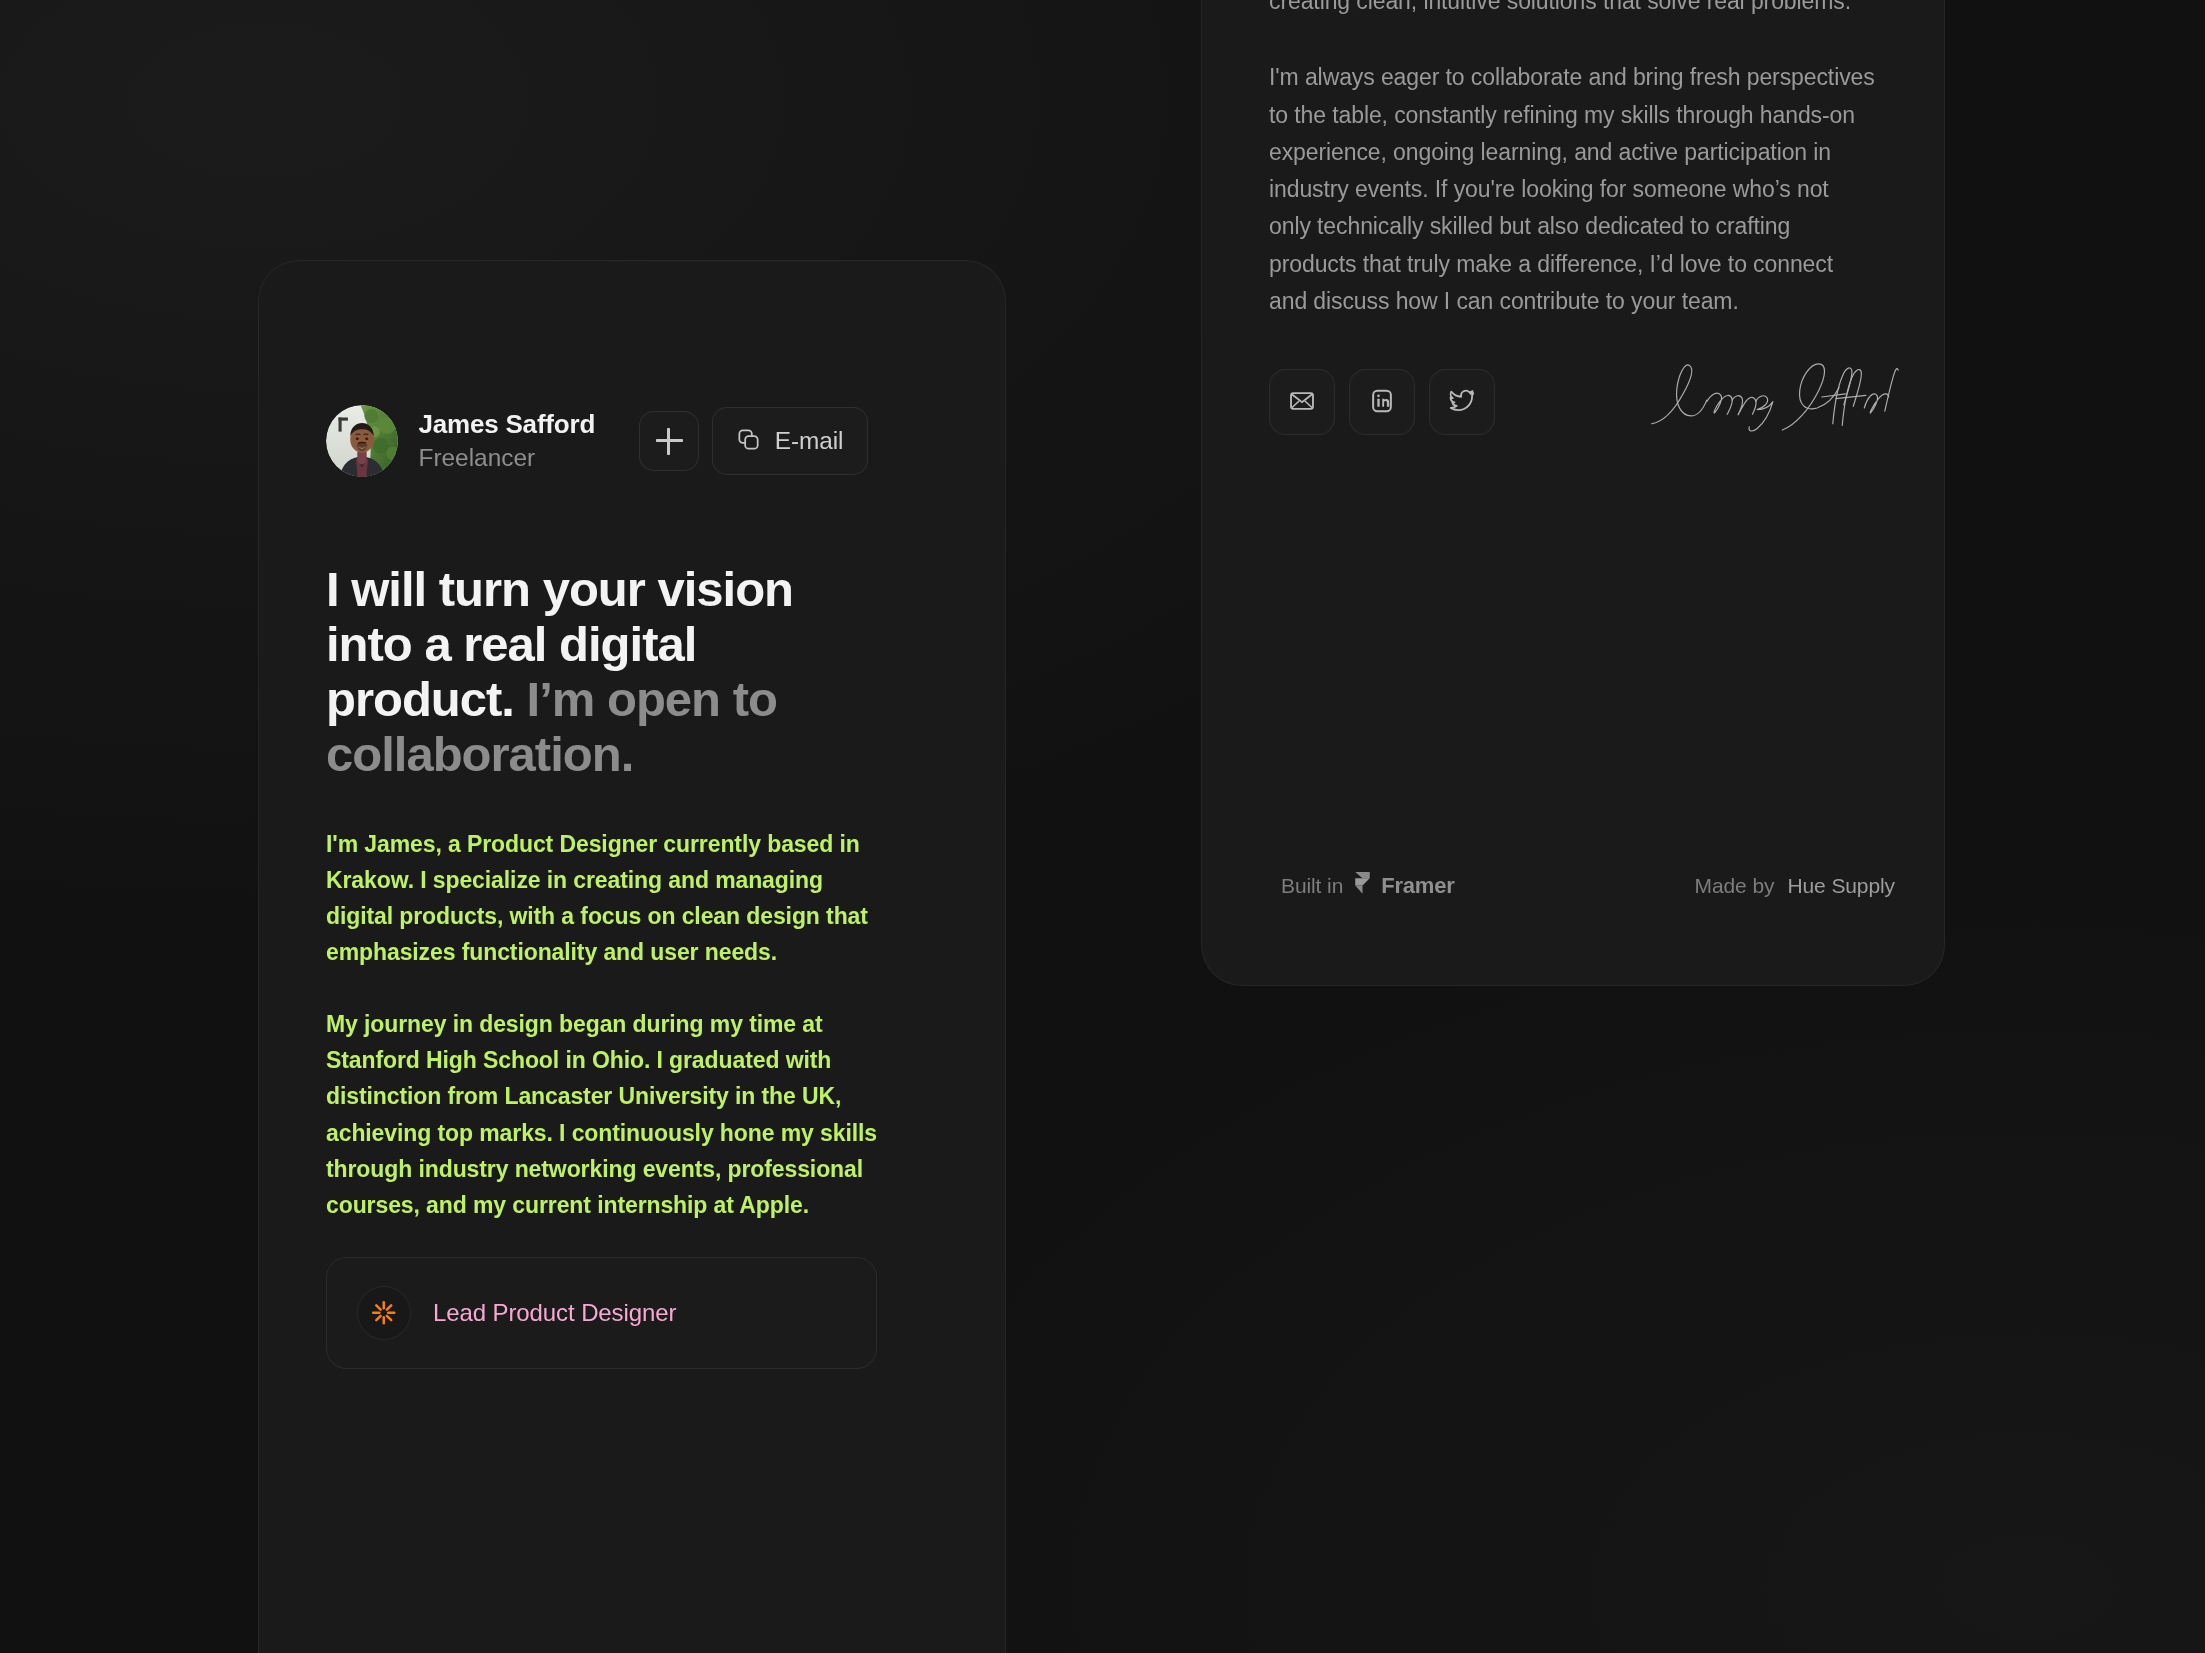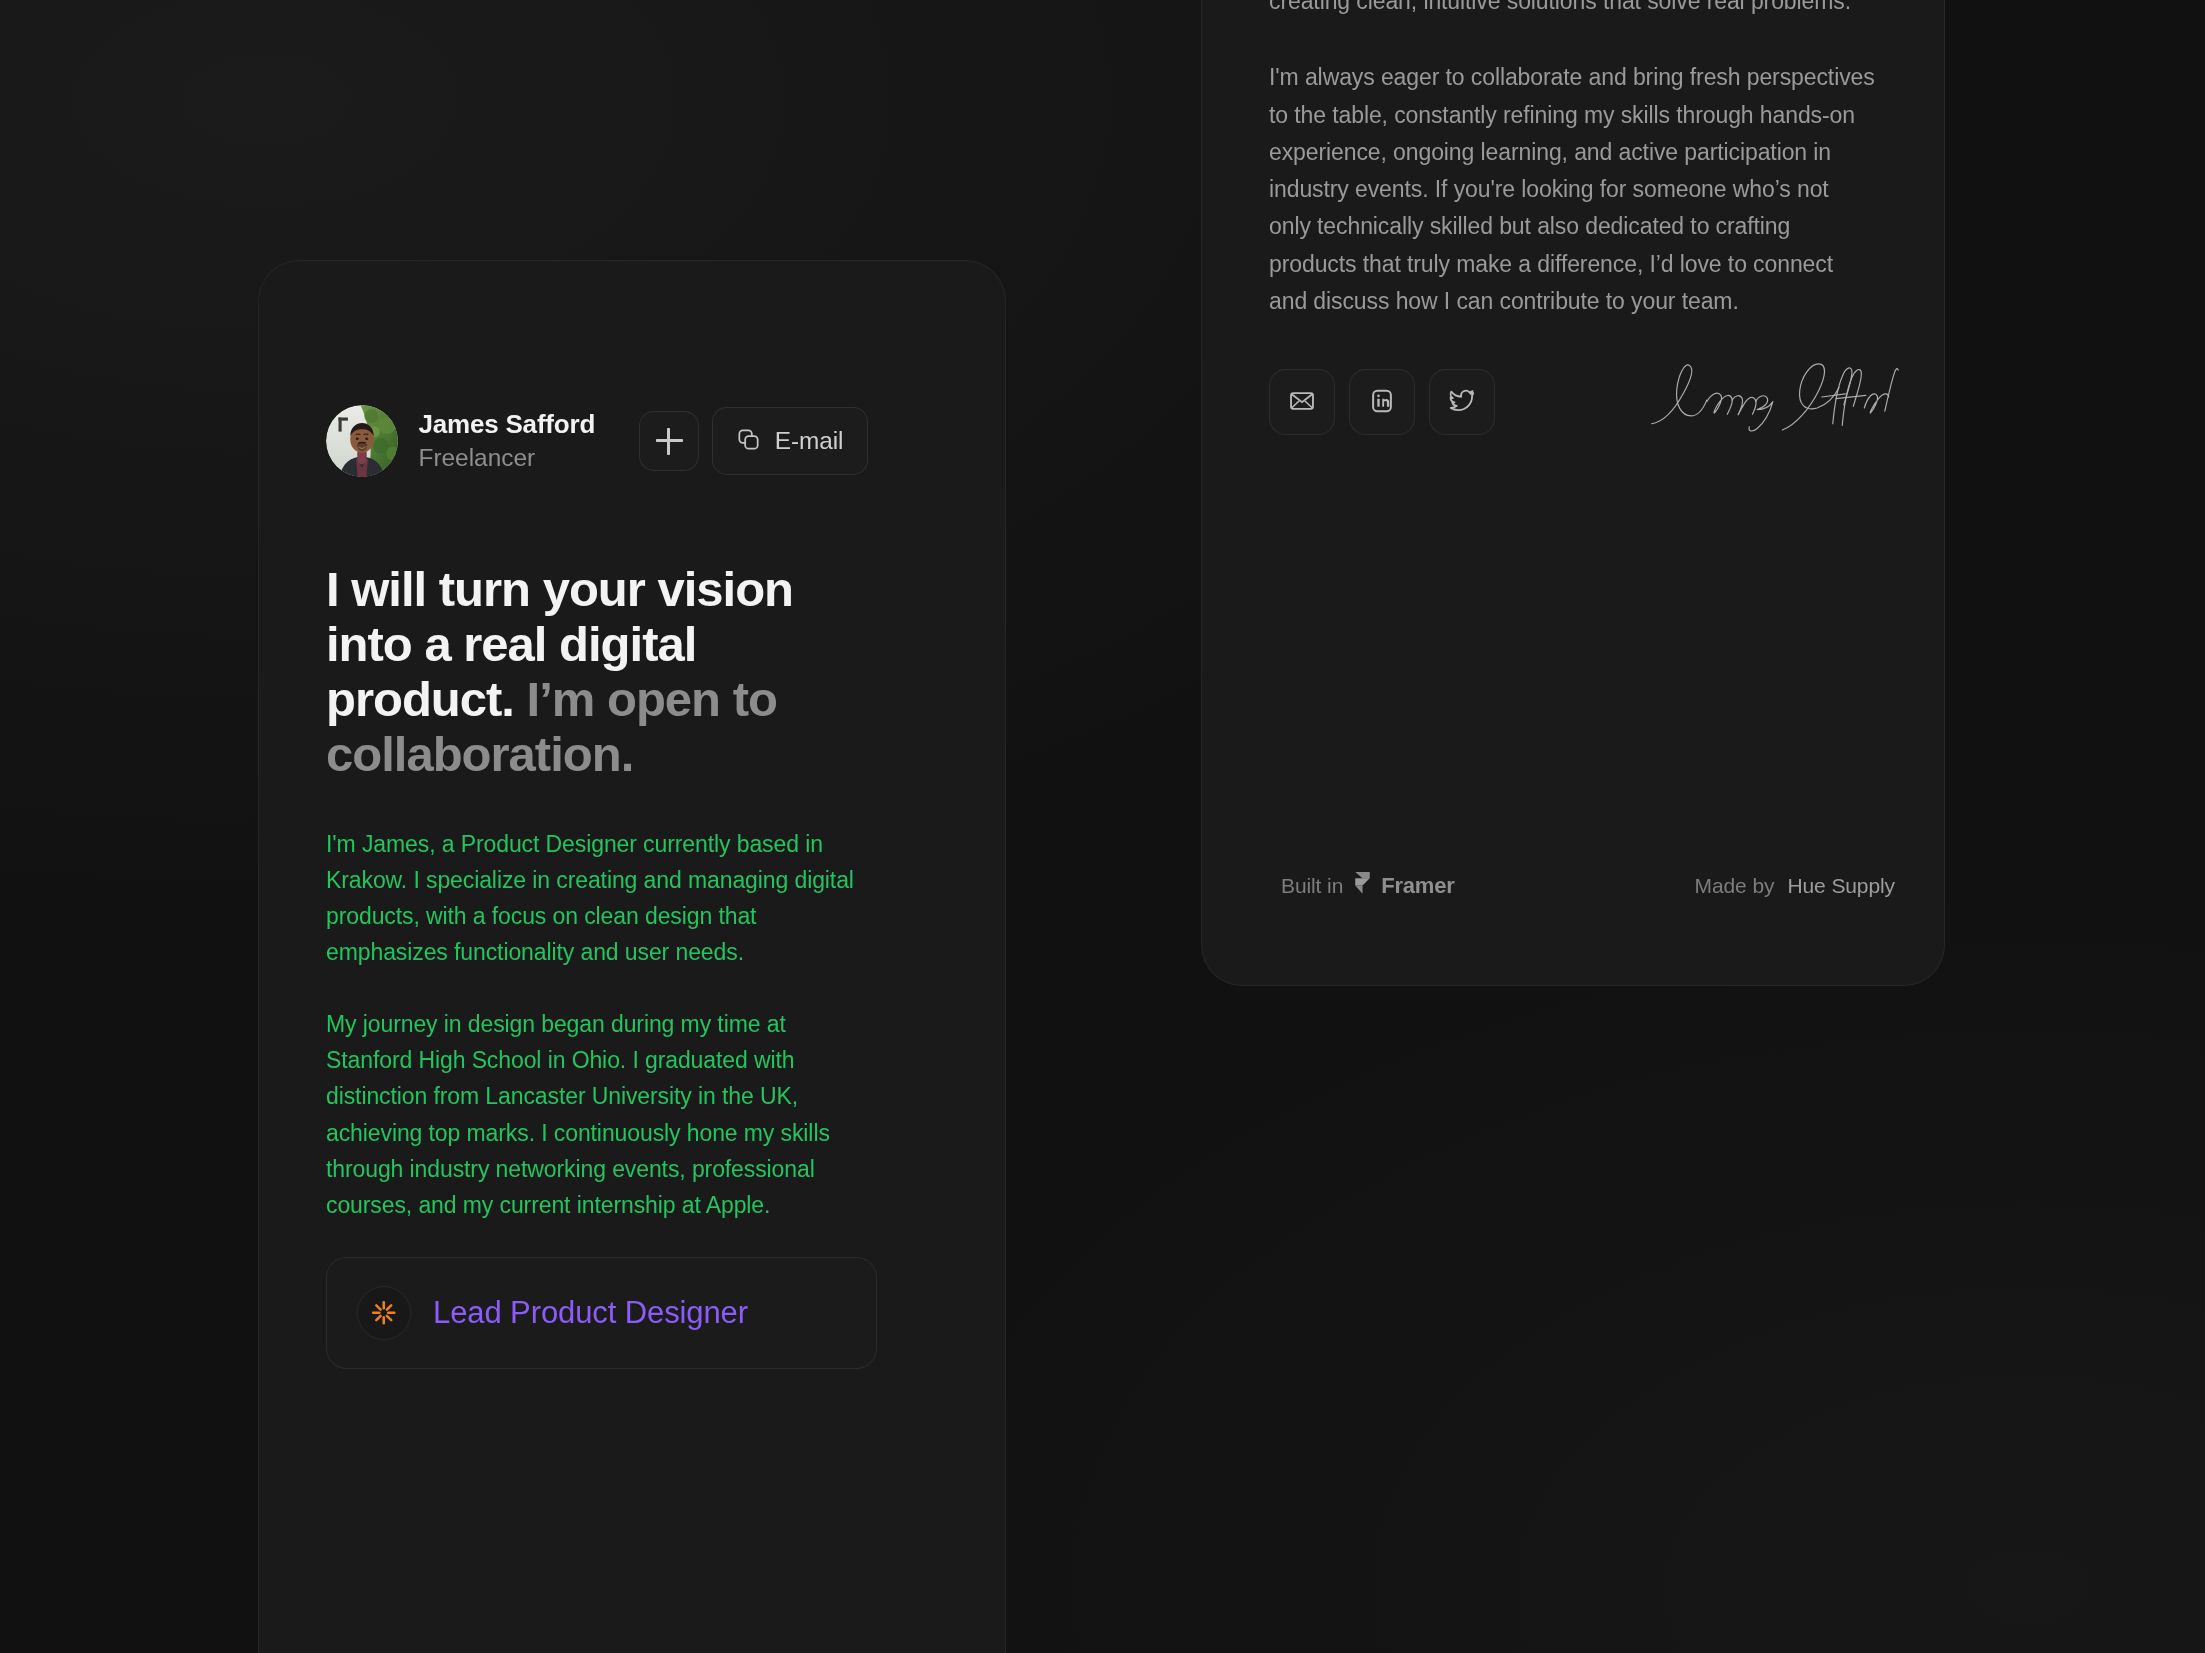--- a/index.html
+++ b/index.html
@@ -144,24 +144,24 @@
     line-height: 1.12;
     font-weight: 700;
     letter-spacing: -1px;
     color: #f3f3f3;
     max-width: 551px;
   }
   .headline .muted { color: #8c8c8c; }
 
   .body-para {
     margin-top: 44px;
-    color: #22c55e;
+    color: #bef264;
     font-size: 23px;
     line-height: 1.58;
-    font-weight: 400;
+    font-weight: 700;
     letter-spacing: -0.1px;
     max-width: 551px;
   }
   .body-para + .body-para { margin-top: 35px; }
 
   .section-title {
     margin-top: 72px;
     color: #f0f0f0;
     font-size: 24.4px;
     font-weight: 700;
@@ -185,22 +185,22 @@
     height: 52px;
     border-radius: 50%;
     flex: 0 0 52px;
     border: 0.8px solid rgba(255,255,255,0.07);
     display: flex;
     align-items: center;
     justify-content: center;
     background: #181818;
   }
   .exp-title {
-    color: #8b5cf6;
-    font-size: 31px;
+    color: #f9a8d4;
+    font-size: 24px;
     font-weight: 400;
     letter-spacing: -0.1px;
     white-space: nowrap;
   }
 
   
   #right-card {
     left: 1201px;
     top: -441px;
     width: 744px;

